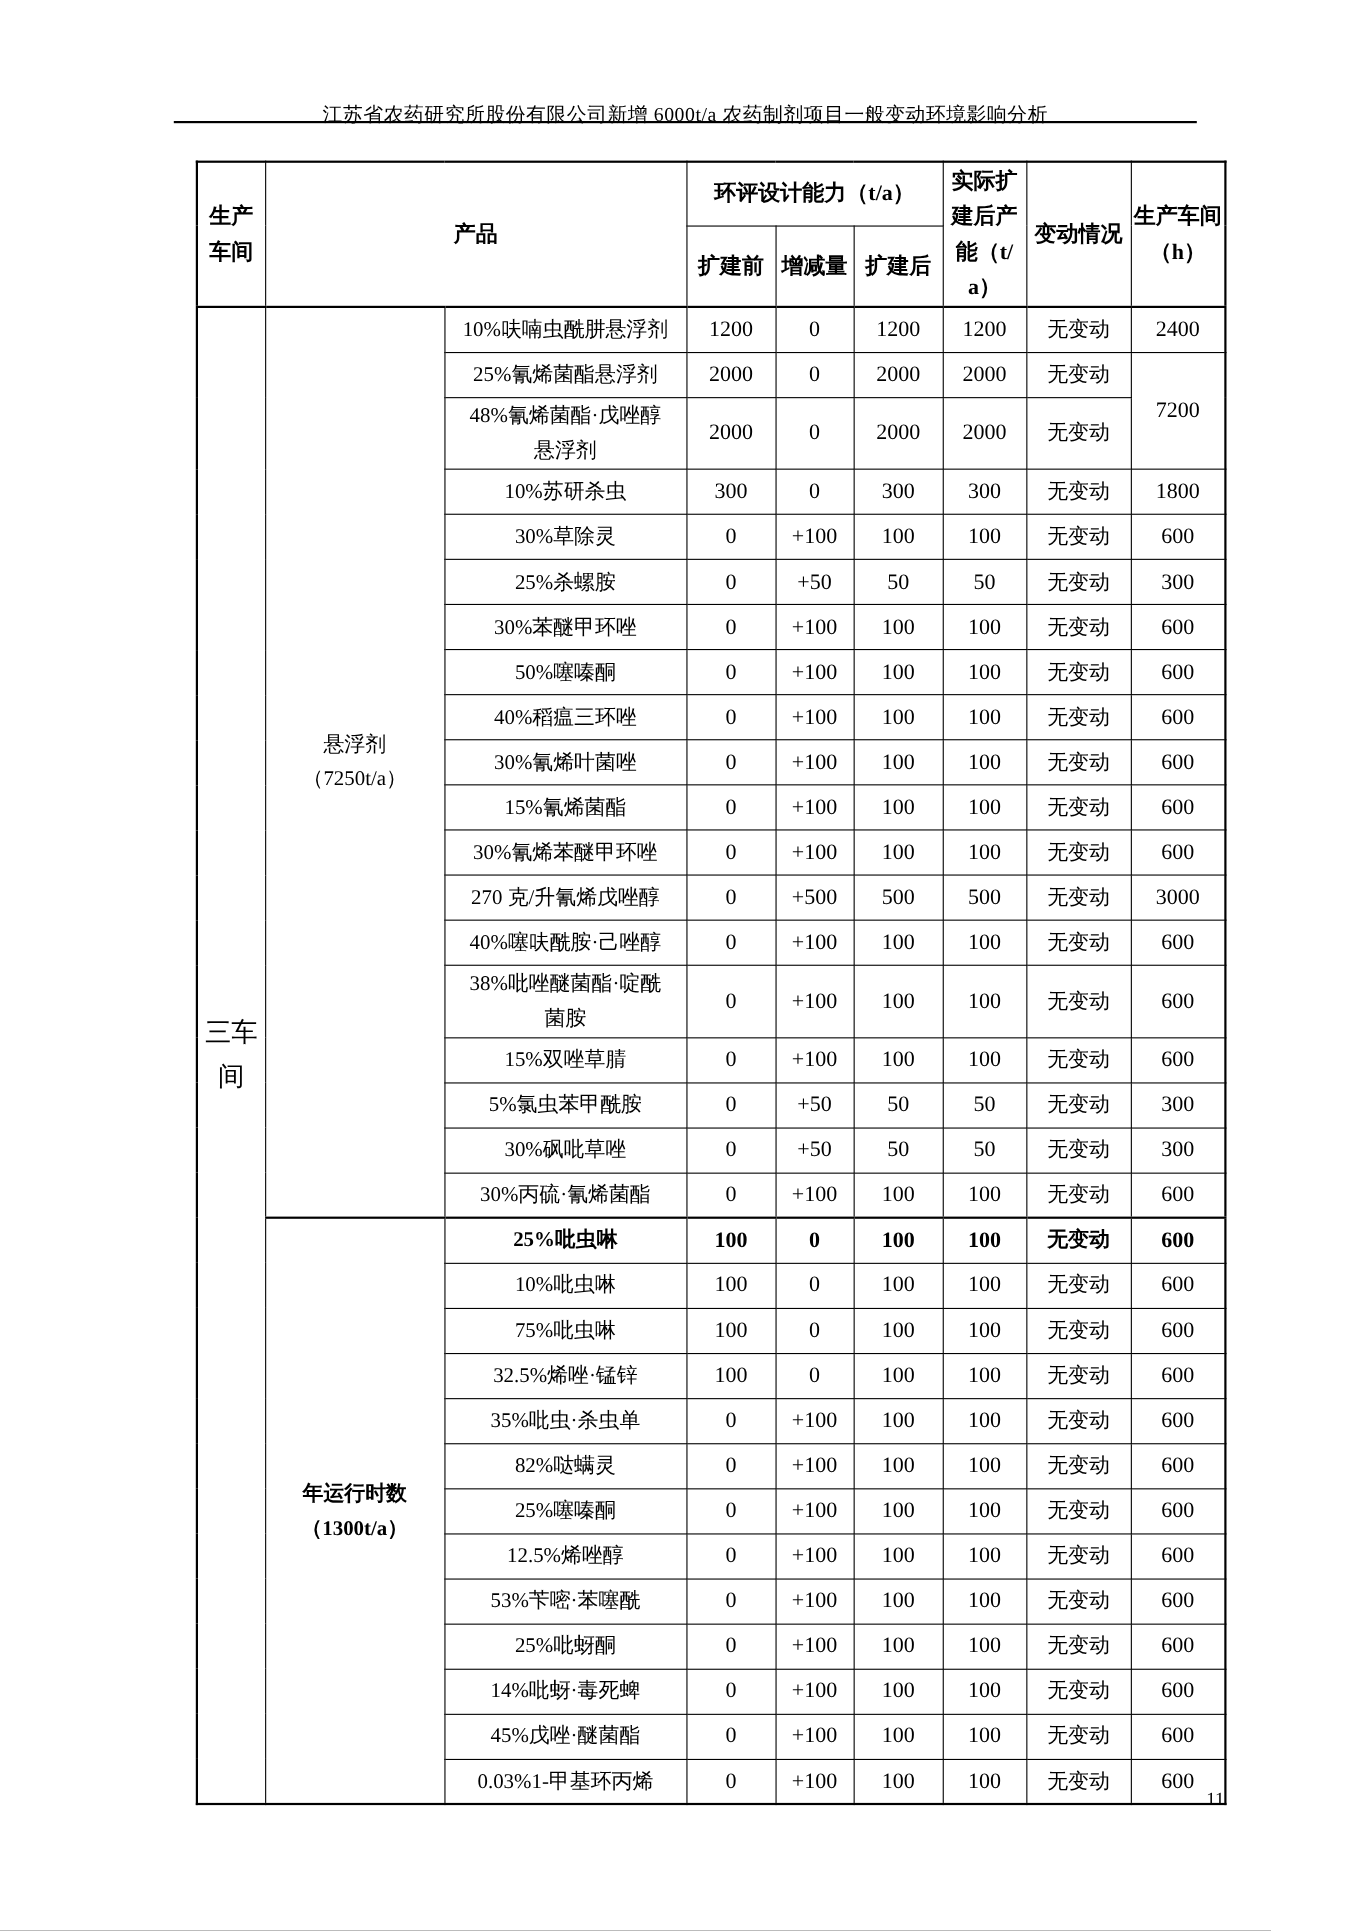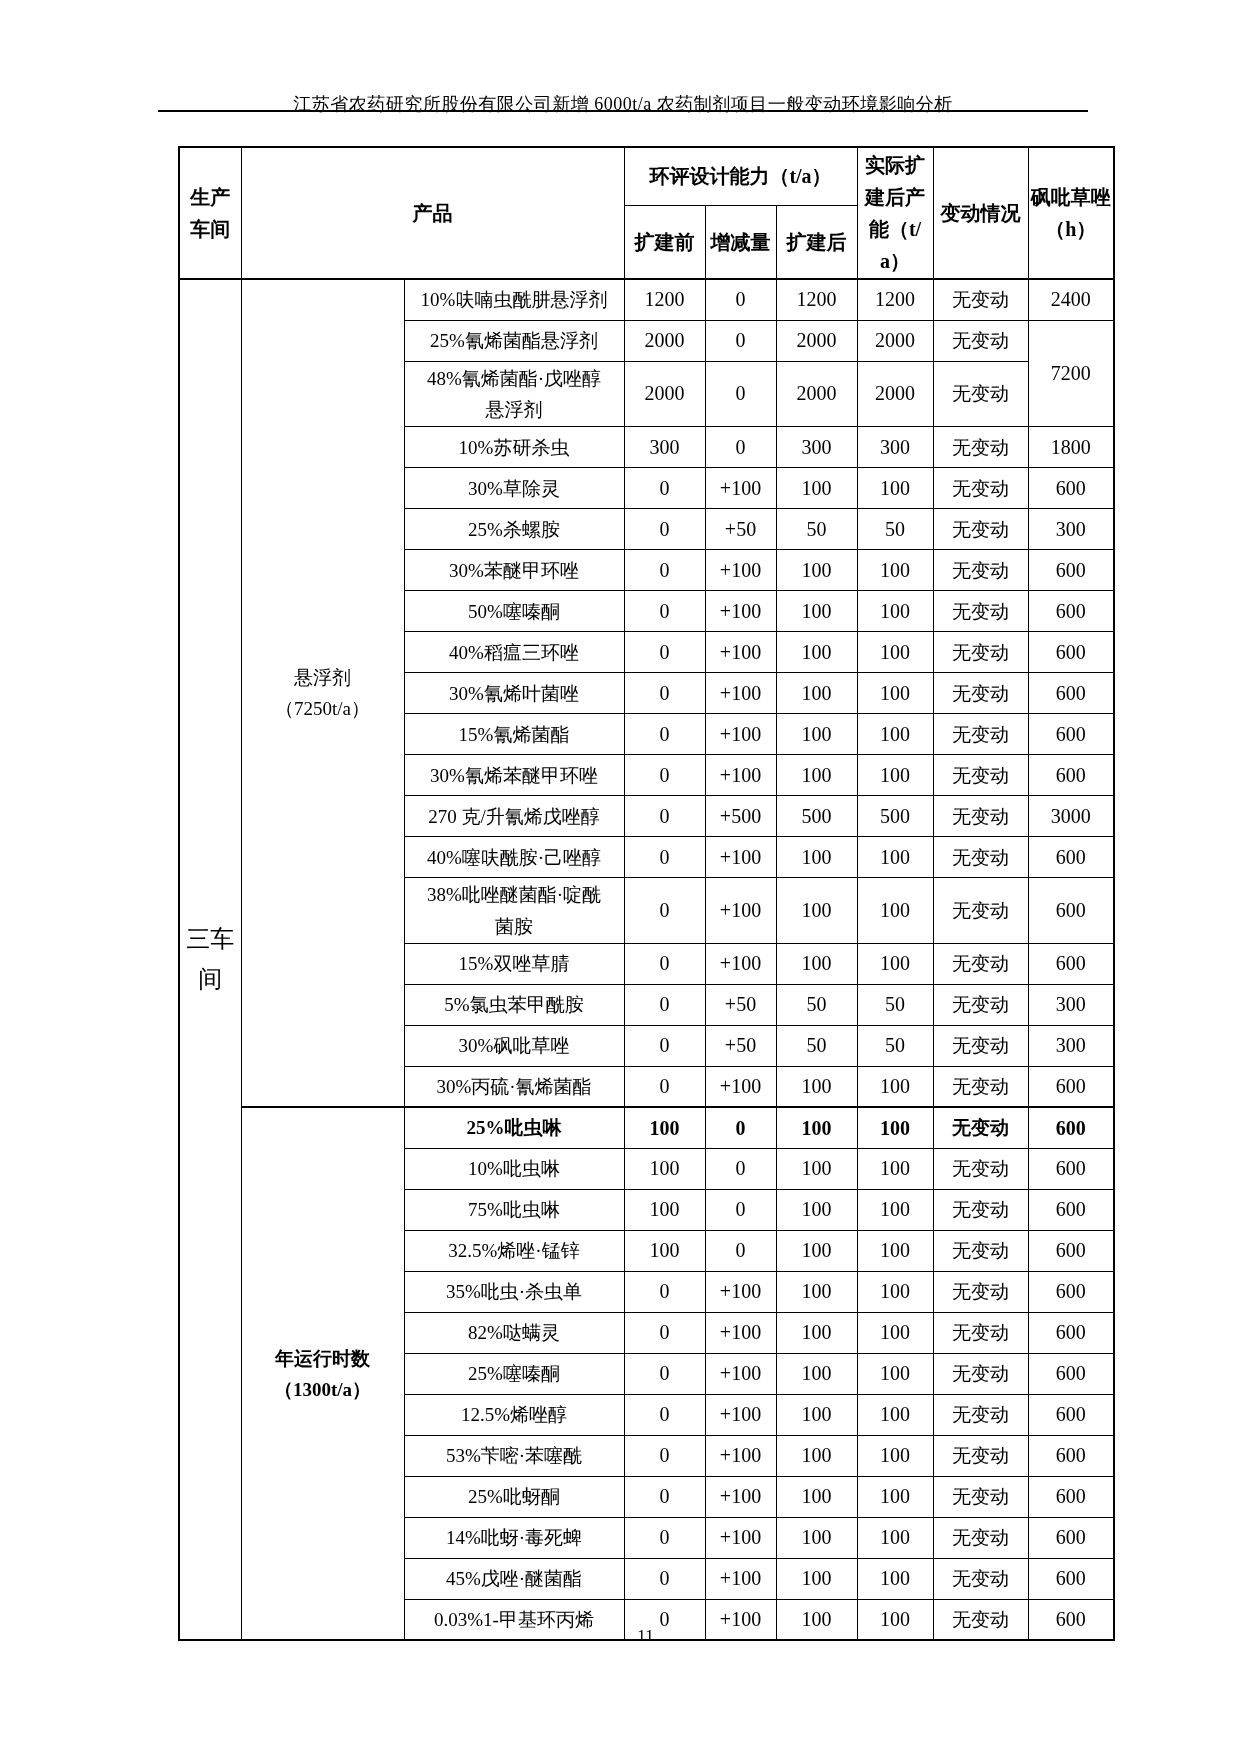--- a/index.html
+++ b/index.html
@@ -28,21 +28,21 @@
   .capacity thead tr.h1{height:46px;}
   .capacity thead tr.h2{height:58px;}
   .capacity tbody tr{height:41px;}
   .capacity tbody tr:first-child td{border-top-width:2px;text-align:center;}
   .capacity tbody tr.group-sep td{border-top-width:2px;font-weight:bold;}
   .capacity td.workshop{font-size:24px;}
   .capacity td.group-label,.capacity td.product{white-space:pre-line;}
   .capacity td.num{font-size:20px;}
   .page-number{
     position:absolute;top:1626px;left:178px;width:935px;
-    text-align:center;font-size:17px;
+    text-align:right;font-size:17px;
   }
 </style>
 </head>
 <body>
 
 <div class="page">
 
   <div class="doc-title">江苏省农药研究所股份有限公司新增 6000t/a 农药制剂项目一般变动环境影响分析</div>
   <div class="doc-rule"></div>
 
@@ -58,21 +58,21 @@
         <col style="width:95px">
         <col style="width:86px">
     </colgroup>
     <thead>
       <tr class="h1">
         <th rowspan="2">生产车间</th>
         <th rowspan="2" colspan="2">产品</th>
         <th colspan="3">环评设计能力（t/a）</th>
         <th rowspan="2">实际扩建后产能（t/a）</th>
         <th rowspan="2">变动情况</th>
-        <th rowspan="2">砜吡草唑（h）</th>
+        <th rowspan="2">生产车间（h）</th>
       </tr>
       <tr class="h2">
         <th>扩建前</th>
         <th>增减量</th>
         <th>扩建后</th>
       </tr>
     </thead>
     <tbody id="table-body">
         <tr>
           <td rowspan="32" class="workshop">三车间</td>

